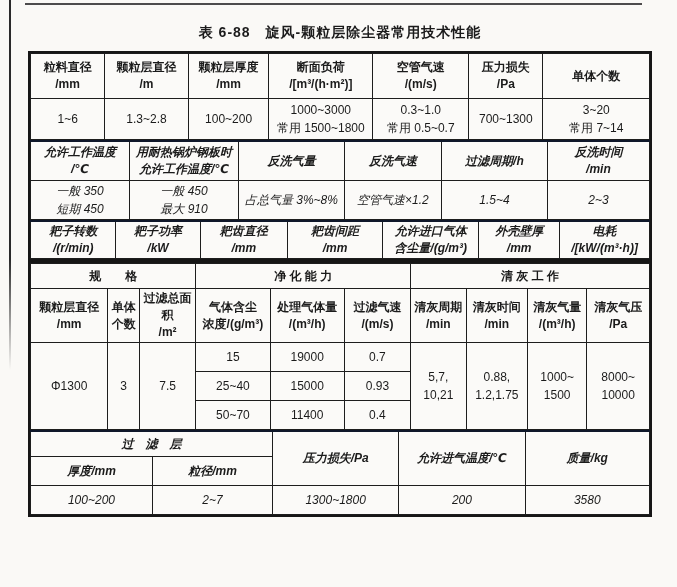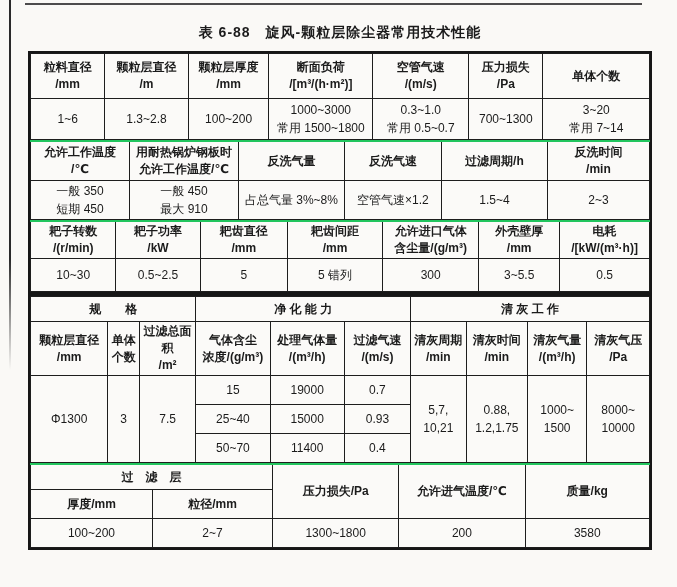--- a/index.html
+++ b/index.html
@@ -19,21 +19,21 @@
     position: absolute; top: 0; left: 9px; width: 2px; height: 370px;
     background: linear-gradient(#2a2a2a 70%, rgba(42,42,42,0));
   }
   .content { position: absolute; left: 28px; top: 12px; width: 624px; }
   .tbl-title {
     text-align: center; font-size: 14px; font-weight: bold;
     margin: 0; padding: 12px 0 9px 0; letter-spacing: 1px;
   }
   .tbl-wrap { border: 2px solid #161616; background: #fbfaf8; }
   table.t { border-collapse: collapse; width: 100%; table-layout: fixed; }
-  table.sec-next { border-top: 2px solid #22c55e; }
+  table.sec-next { border-top: 2px solid #0f172a; font-style: italic; }
   .t th, .t td {
     border: 1px solid #1d1d1d;
     text-align: center; vertical-align: middle;
     padding: 1px 2px; font-size: 12px;
   }
   .t th { font-weight: bold; }
   .t td { font-weight: normal; }
   .l { display: block; line-height: 17px; }
   .lv { display: block; line-height: 18px; }
   tr.h42 > th { height: 42px; }
@@ -229,29 +229,20 @@
             </th>
         <th>
               <span class="l">外壳壁厚</span>
               <span class="l">/mm</span>
             </th>
         <th>
               <span class="l">电耗</span>
               <span class="l">/[kW/(m³·h)]</span>
             </th>
       </tr>
-      <tr class="h30">
-        <td>10~30</td>
-        <td>0.5~2.5</td>
-        <td>5</td>
-        <td>5 错列</td>
-        <td>300</td>
-        <td>3~5.5</td>
-        <td>0.5</td>
-      </tr>
     </tbody>
       </table>
   </div>
 
 
   <div class="tbl-wrap">
     <table class="t">
       <colgroup>
         <col style="width:12.5%">
           <col style="width:5.1%">

